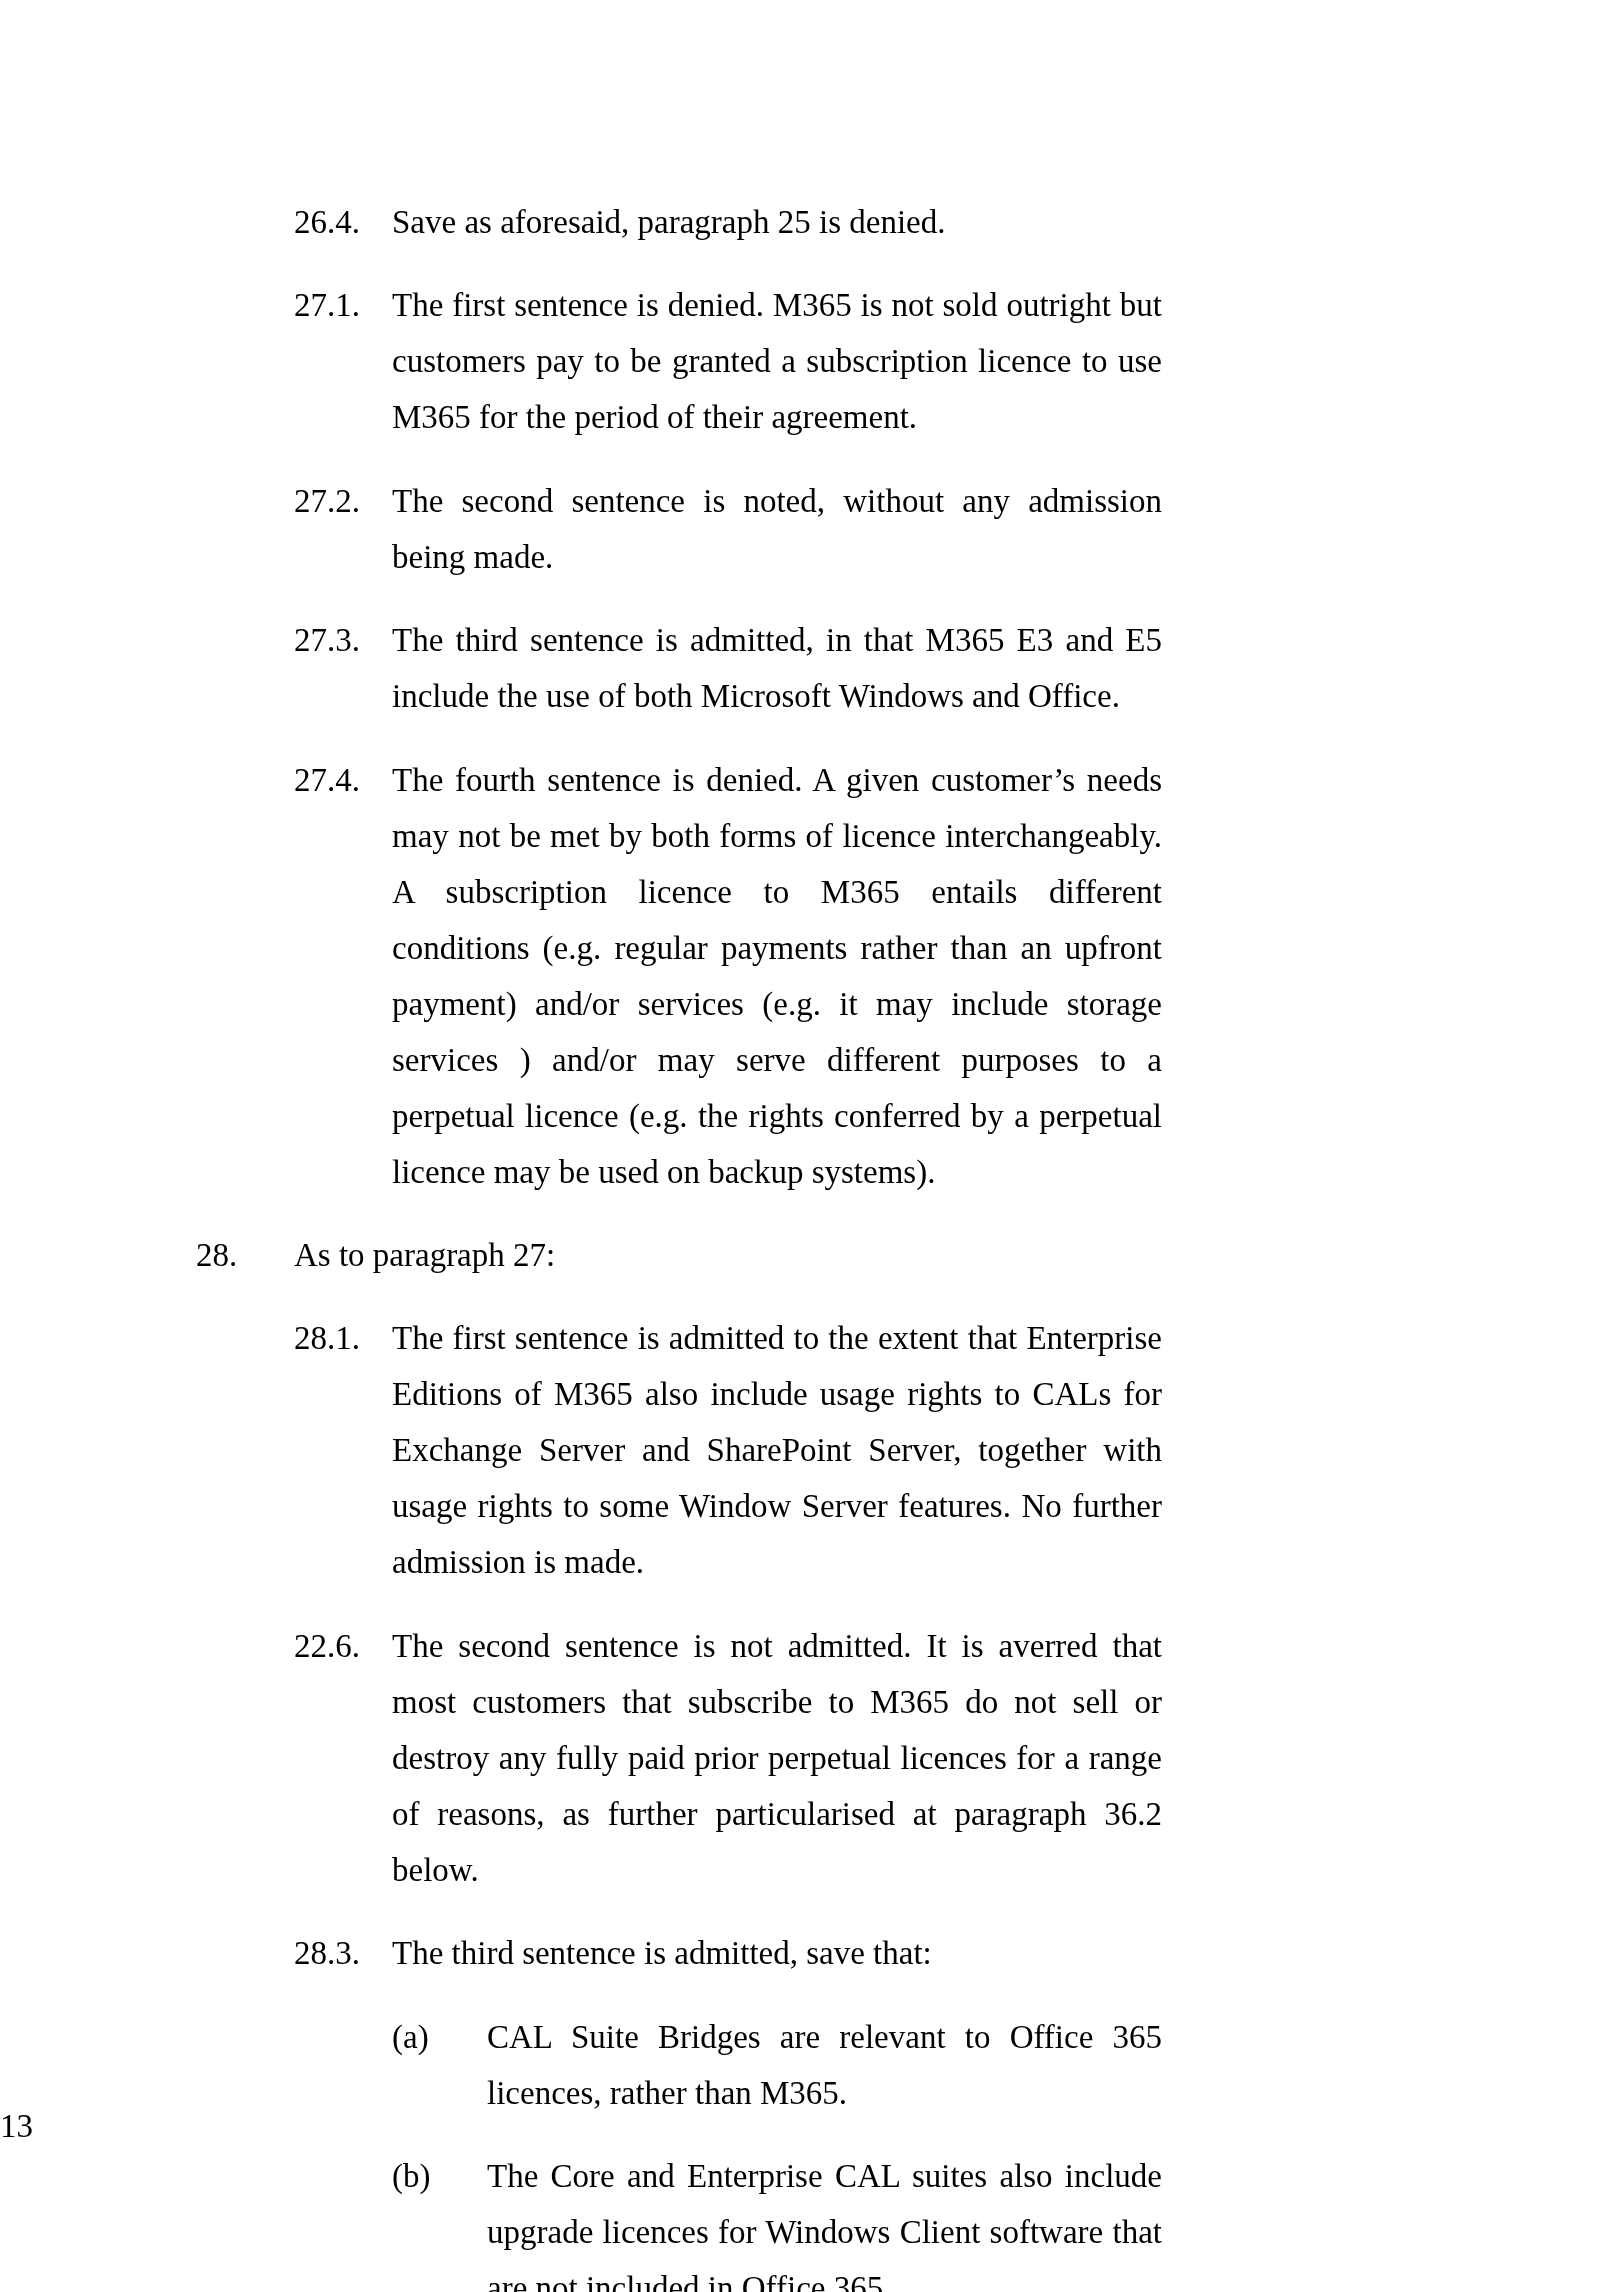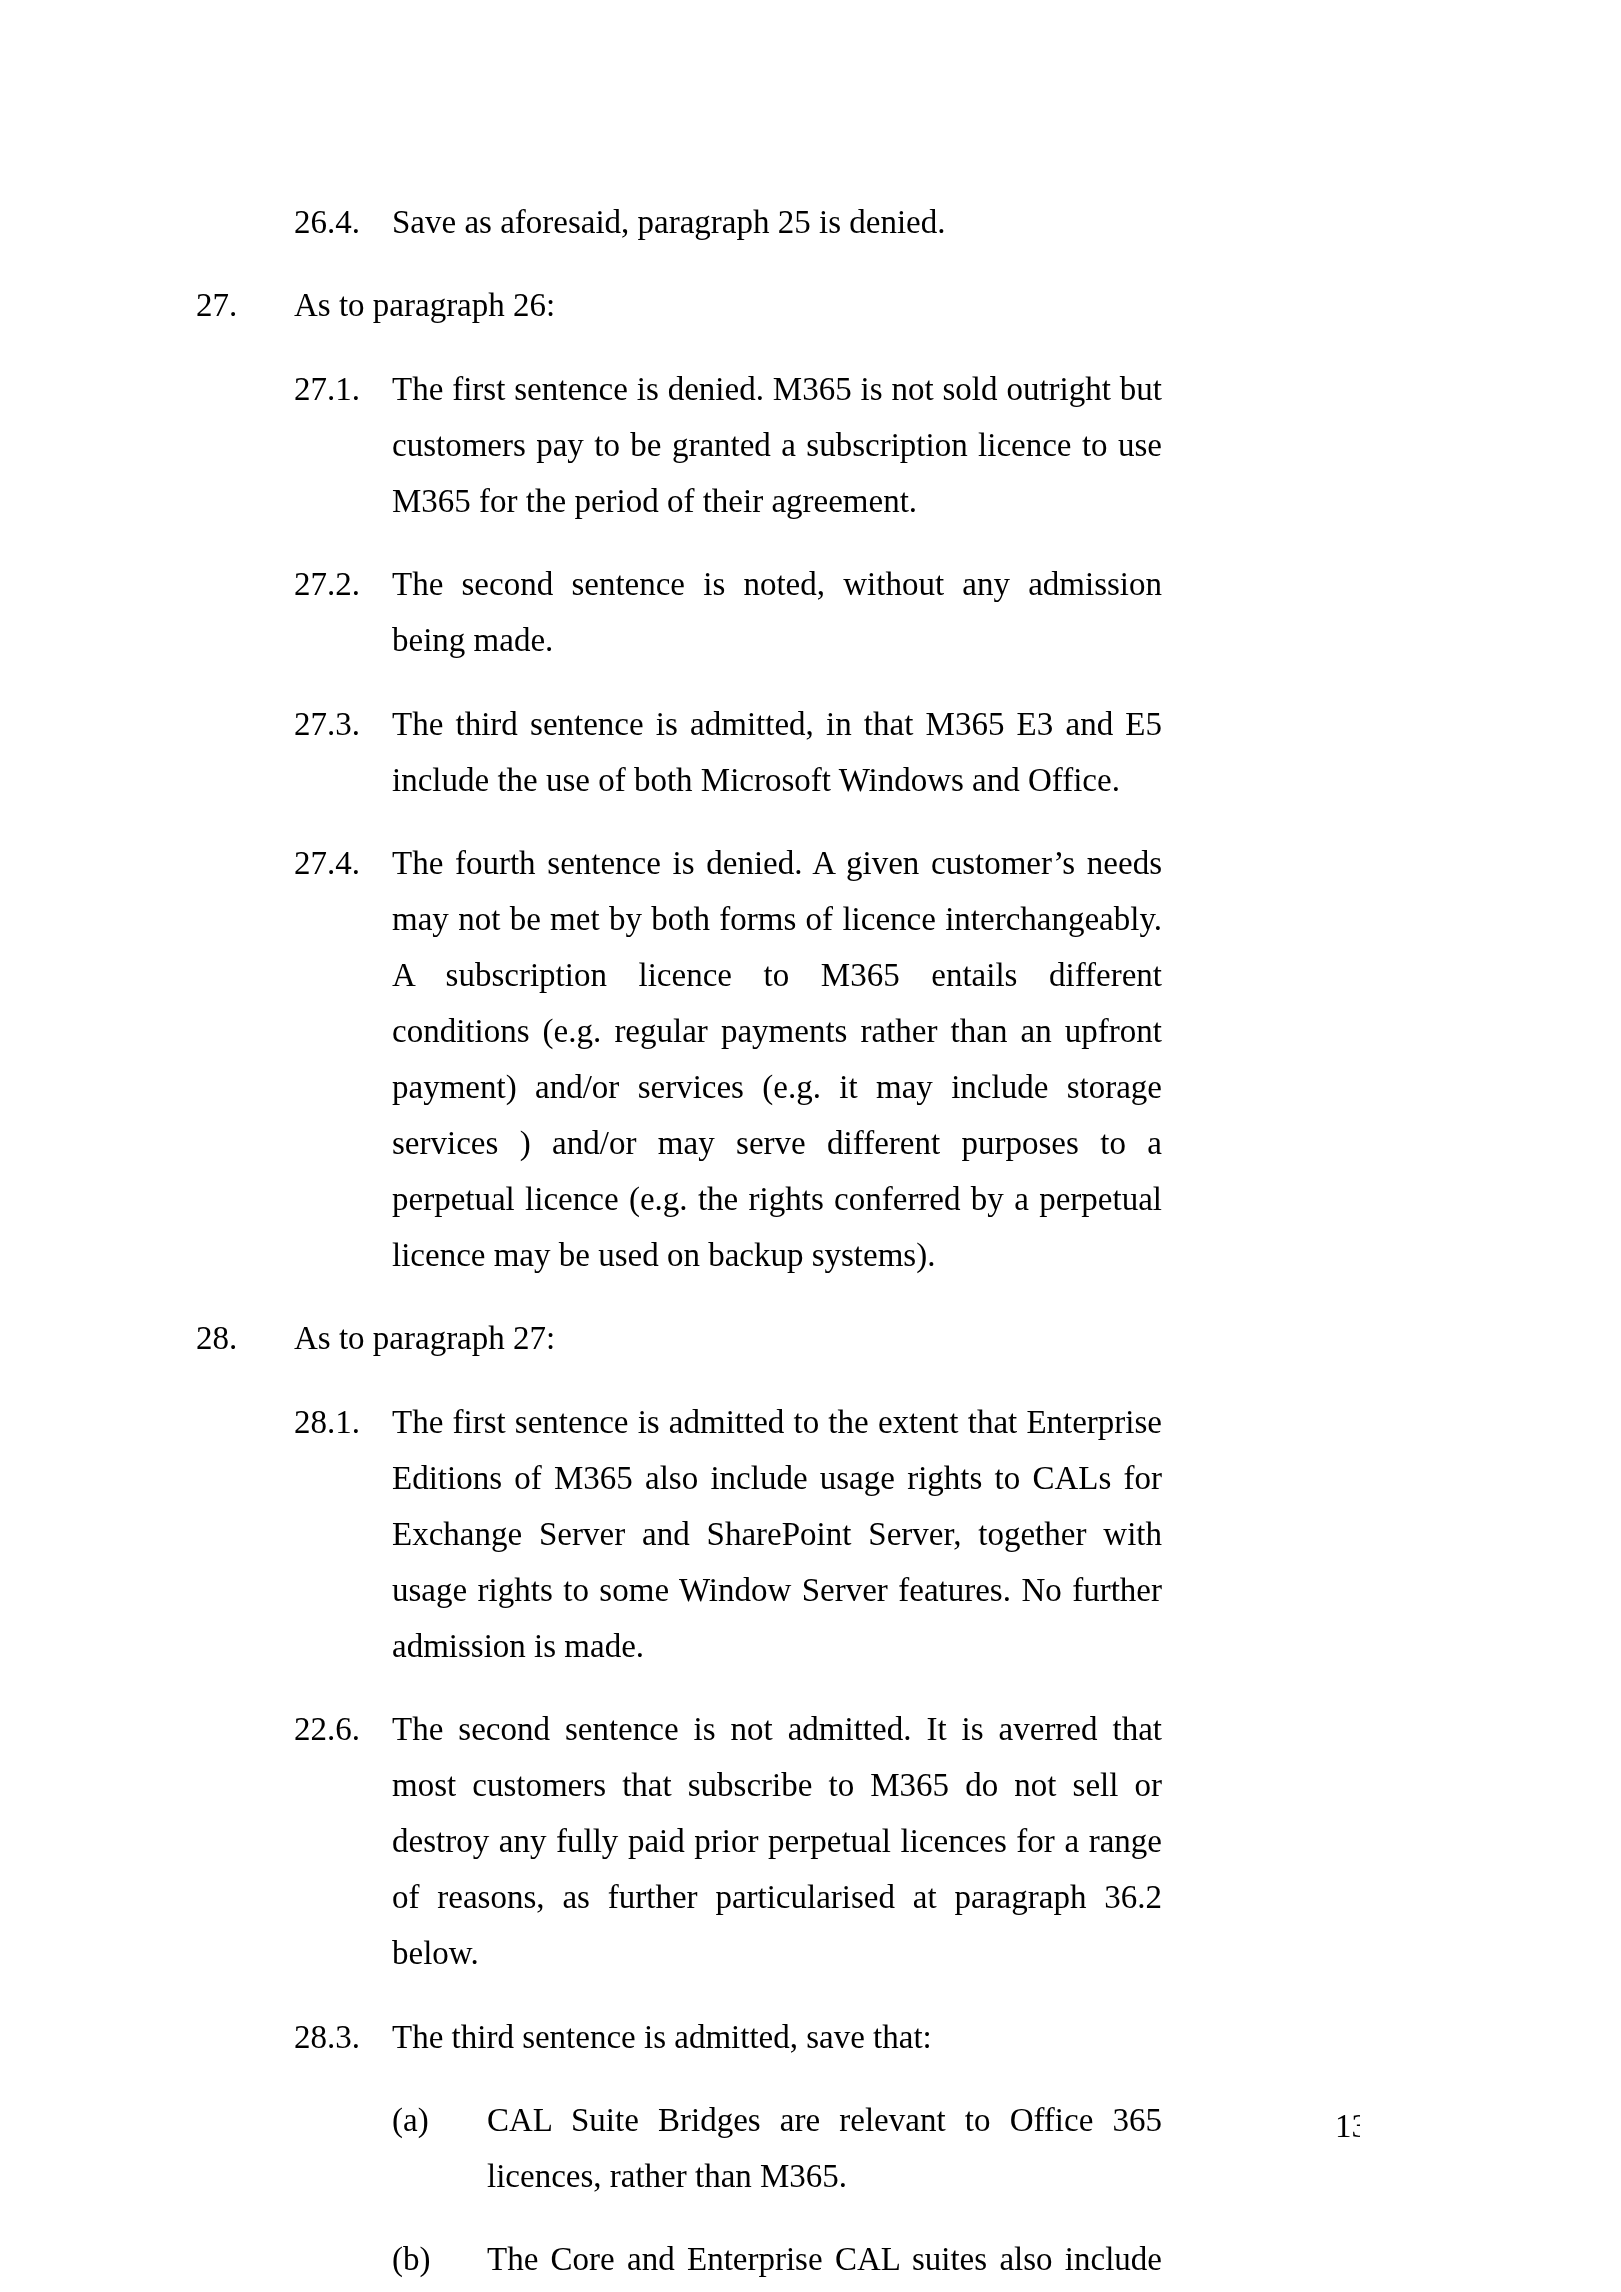--- a/index.html
+++ b/index.html
@@ -41,39 +41,35 @@
   .lvl1 .ptext  { margin-left: 294px; margin-right: 198px; }
   .lvl2 .plabel { left: 294px; }
   .lvl2 .ptext  { margin-left: 392px; margin-right: 198px; }
   .lvl3 .plabel { left: 392px; }
   .lvl3 .ptext  { margin-left: 487px; margin-right: 198px; }
   .run-i  { font-style: italic; }
   .run-iu { font-style: italic; text-decoration: underline; text-decoration-thickness: 2px; text-underline-offset: 5.9px; }
   .page-number {
     position: absolute;
     top: 2107px;
-    left: 8px;
+    left: 0;
     width: 100%;
-    text-align: right;
+    text-align: left;
     line-height: 39px;
     font-family: Liberation Serif, serif;
   }
 </style>
 </head>
 <body>
 
 <div class="page">
   <div class="doc-body" id="doc-body">
       <div class="para lvl2">
         <span class="plabel">26.4.</span>
         <div class="ptext"><span>Save as aforesaid, paragraph 25 is denied.</span></div>
-      </div>
-      <div class="para lvl1">
-        <span class="plabel">27.</span>
-        <div class="ptext"><span>As to paragraph 26:</span></div>
       </div>
       <div class="para lvl2">
         <span class="plabel">27.1.</span>
         <div class="ptext"><span>The first sentence is denied. M365 is not sold outright but customers pay to be granted a subscription licence to use M365 for the period of their agreement.</span></div>
       </div>
       <div class="para lvl2">
         <span class="plabel">27.2.</span>
         <div class="ptext"><span>The second sentence is noted, without any admission being made.</span></div>
       </div>
       <div class="para lvl2">

